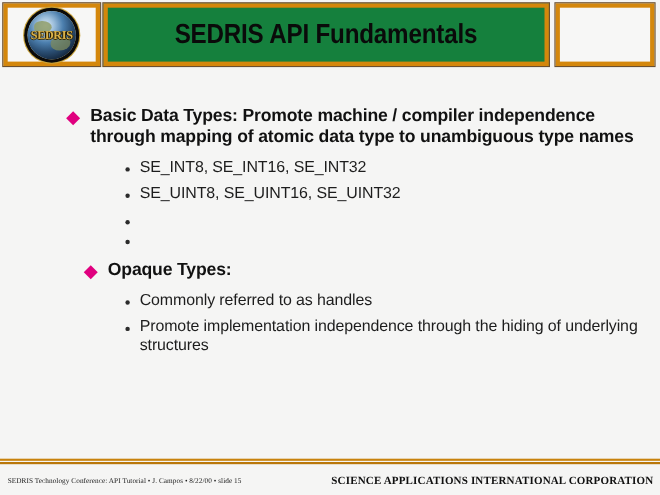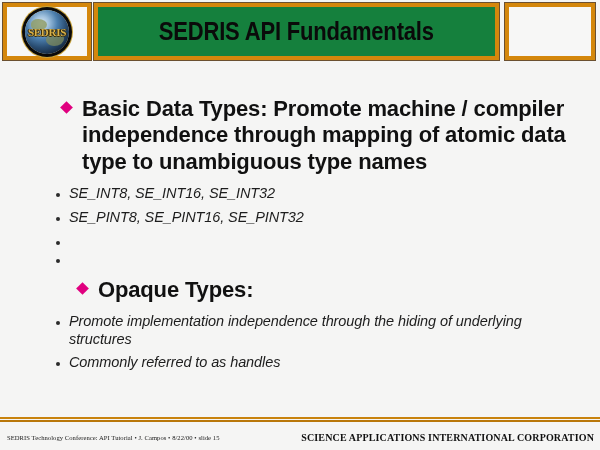--- a/index.html
+++ b/index.html
@@ -143,39 +143,38 @@
     width: 9px;
     height: 9px;
     background: #e0007f;
     transform: rotate(45deg);
     flex: 0 0 auto;
     margin-top: 7px;
     margin-right: 11px;
   }
 
   .l1-text {
-    font-size: 22px;
+    font-size: 16px;
     font-weight: bold;
     color: #111111;
     line-height: 1.20;
     letter-spacing: -0.15px;
   }
 
   .l2-list {
     margin: 0;
     padding: 0;
     list-style: none;
   }
   .l2-item {
     display: flex;
     align-items: flex-start;
-    padding-left: 56px;
+    padding-left: 114px;
     padding-right: 18px;
     margin-top: 6px;
-    font-style: italic;
   }
   .l2-dot {
     flex: 0 0 auto;
     width: 4px;
     height: 4px;
     border-radius: 50%;
     background: #2b2b2b;
     margin-top: 8px;
     margin-right: 9px;
   }
@@ -268,43 +267,43 @@
     <span class="l1-text">Basic Data Types: Promote machine / compiler independence through mapping of atomic data type to unambiguous type names</span>
   </div>
 
   <ul class="l2-list gap-after-types">
     <li class="l2-item">
       <span class="l2-dot"></span>
       <span class="l2-text">SE_INT8, SE_INT16, SE_INT32</span>
     </li>
     <li class="l2-item">
       <span class="l2-dot"></span>
-      <span class="l2-text">SE_PINT8, SE_PINT16, SE_PINT32</span>
+      <span class="l2-text">SE_UINT8, SE_UINT16, SE_UINT32</span>
     </li>
     <li class="l2-item">
       <span class="l2-dot"></span>
     </li>
     <li class="l2-item">
       <span class="l2-dot"></span>
     </li>
   </ul>
 
   <div class="l1-item gap-before-opaque">
     <span class="diamond"></span>
     <span class="l1-text">Opaque Types:</span>
   </div>
 
   <ul class="l2-list gap-after-types">
     <li class="l2-item">
       <span class="l2-dot"></span>
+      <span class="l2-text">Commonly referred to as handles</span>
+    </li>
+    <li class="l2-item">
+      <span class="l2-dot"></span>
       <span class="l2-text">Promote implementation independence through the hiding of underlying structures</span>
-    </li>
-    <li class="l2-item">
-      <span class="l2-dot"></span>
-      <span class="l2-text">Commonly referred to as handles</span>
     </li>
   </ul>
 
 </div>
 
 <div class="footer-rules">
   <div class="rule-thick"></div>
   <div class="rule-gap"></div>
   <div class="rule-thin"></div>
 </div>

